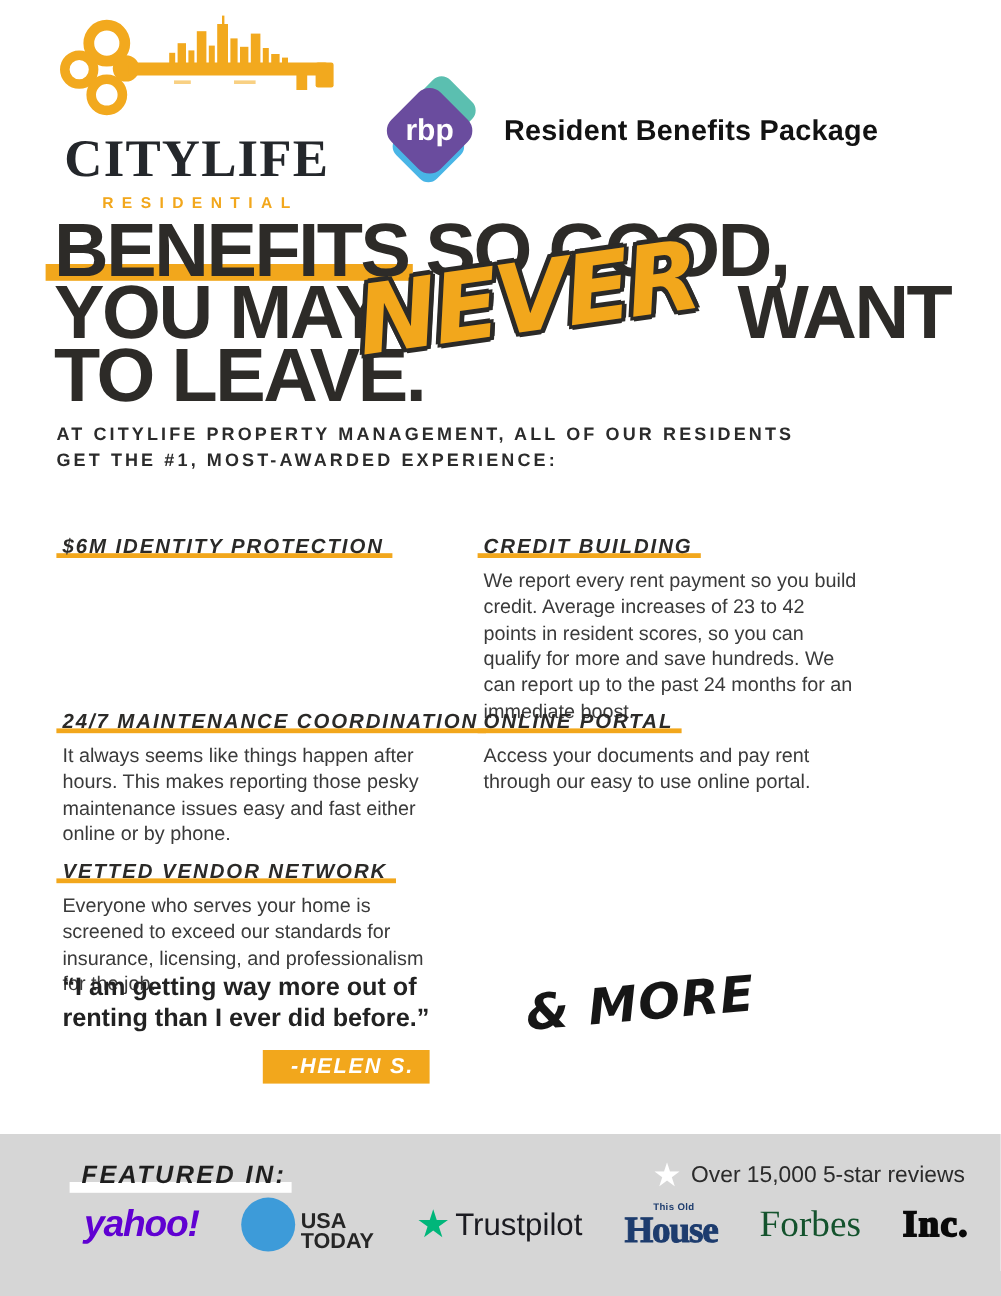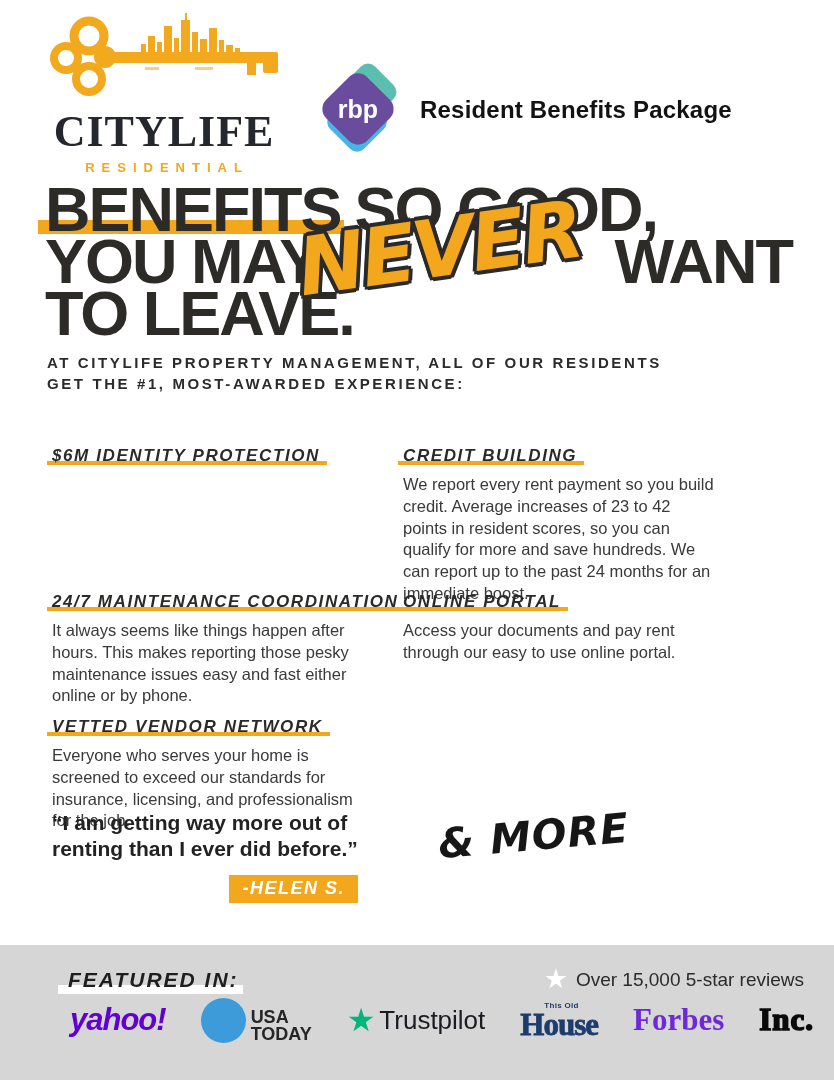--- a/index.html
+++ b/index.html
@@ -64,21 +64,21 @@
     background:var(--gold);z-index:-1;}
   .b-body{margin:0;font-size:16.5px;line-height:21.8px;color:var(--body-ink);}
   .b-card:nth-child(odd) .b-body{width:318px;}
   .b-card:nth-child(even) .b-body{width:316px;}
 
   
   .quote{position:absolute;left:52px;top:810px;width:306px;}
   .quote-text{font-weight:700;font-size:21px;line-height:26px;color:#222;}
   .attribution{display:block;margin:13px 0 0 auto;width:max-content;
     background:var(--gold);color:#fff;font-style:italic;font-weight:700;
-    font-size:18px;letter-spacing:1.5px;padding:3px 13px 4px 13px;}
+    font-size:18px;letter-spacing:1.5px;padding:3px 13px 4px 23px;}
 
   .more{position:absolute;left:438px;top:812px;
     font-family:"DejaVu Sans",sans-serif;font-style:italic;font-weight:700;
     font-size:41px;letter-spacing:1px;color:#161616;transform:rotate(-5deg);}
 
   
   .footer{position:absolute;left:0;top:945px;width:834px;height:135px;background:var(--footer-bg);}
   .featured{position:relative;display:inline-block;z-index:1;margin:23px 0 0 68px;
     font-style:italic;font-weight:700;font-size:21px;letter-spacing:2px;color:#1E1E1E;}
   .featured::after{content:"";position:absolute;left:-10px;right:-4px;bottom:-2px;height:9px;
@@ -95,21 +95,21 @@
   .usat-circle{width:45px;height:45px;border-radius:50%;background:#3D9BD9;}
   .usat-text{display:flex;flex-direction:column;font-weight:700;font-size:18px;
     line-height:17px;letter-spacing:0;color:#262626;}
   .tp{display:flex;align-items:center;gap:4px;}
   .tp-star{color:#00B67A;font-size:32px;line-height:1;}
   .tp-word{font-size:26px;color:#1B1B21;}
   .toh{position:relative;padding-top:8px;color:#1D3C6E;}
   .toh-small{position:absolute;top:0;left:24px;font-weight:700;font-size:8px;letter-spacing:0.3px;}
   .toh-big{font-family:"Liberation Serif",serif;font-weight:700;font-size:31px;
     letter-spacing:-1px;line-height:1;-webkit-text-stroke:0.8px #1D3C6E;}
-  .lg-forbes{font-family:"Liberation Serif",serif;font-weight:700;font-size:31px;color:#6d28d9;}
+  .lg-forbes{font-family:"Liberation Serif",serif;font-weight:400;font-size:31px;color:#14532d;}
   .lg-inc{font-family:"Liberation Serif",serif;font-weight:700;font-size:31px;color:#0A0A0A;
     -webkit-text-stroke:1.6px #0A0A0A;letter-spacing:1px;}
   .google{display:flex;flex-direction:column;align-items:center;line-height:1;}
   .google-word{font-weight:700;font-size:30px;letter-spacing:-1px;}
   .g-blue{color:#4285F4;}.g-red{color:#EA4335;}.g-yellow{color:#FBBC05;}.g-green{color:#34A853;}
   .google-stars{color:#F4B400;font-size:13px;letter-spacing:1px;margin-top:1px;align-self:flex-end;margin-right:2px;}
 </style>
 </head>
 <body>
 

